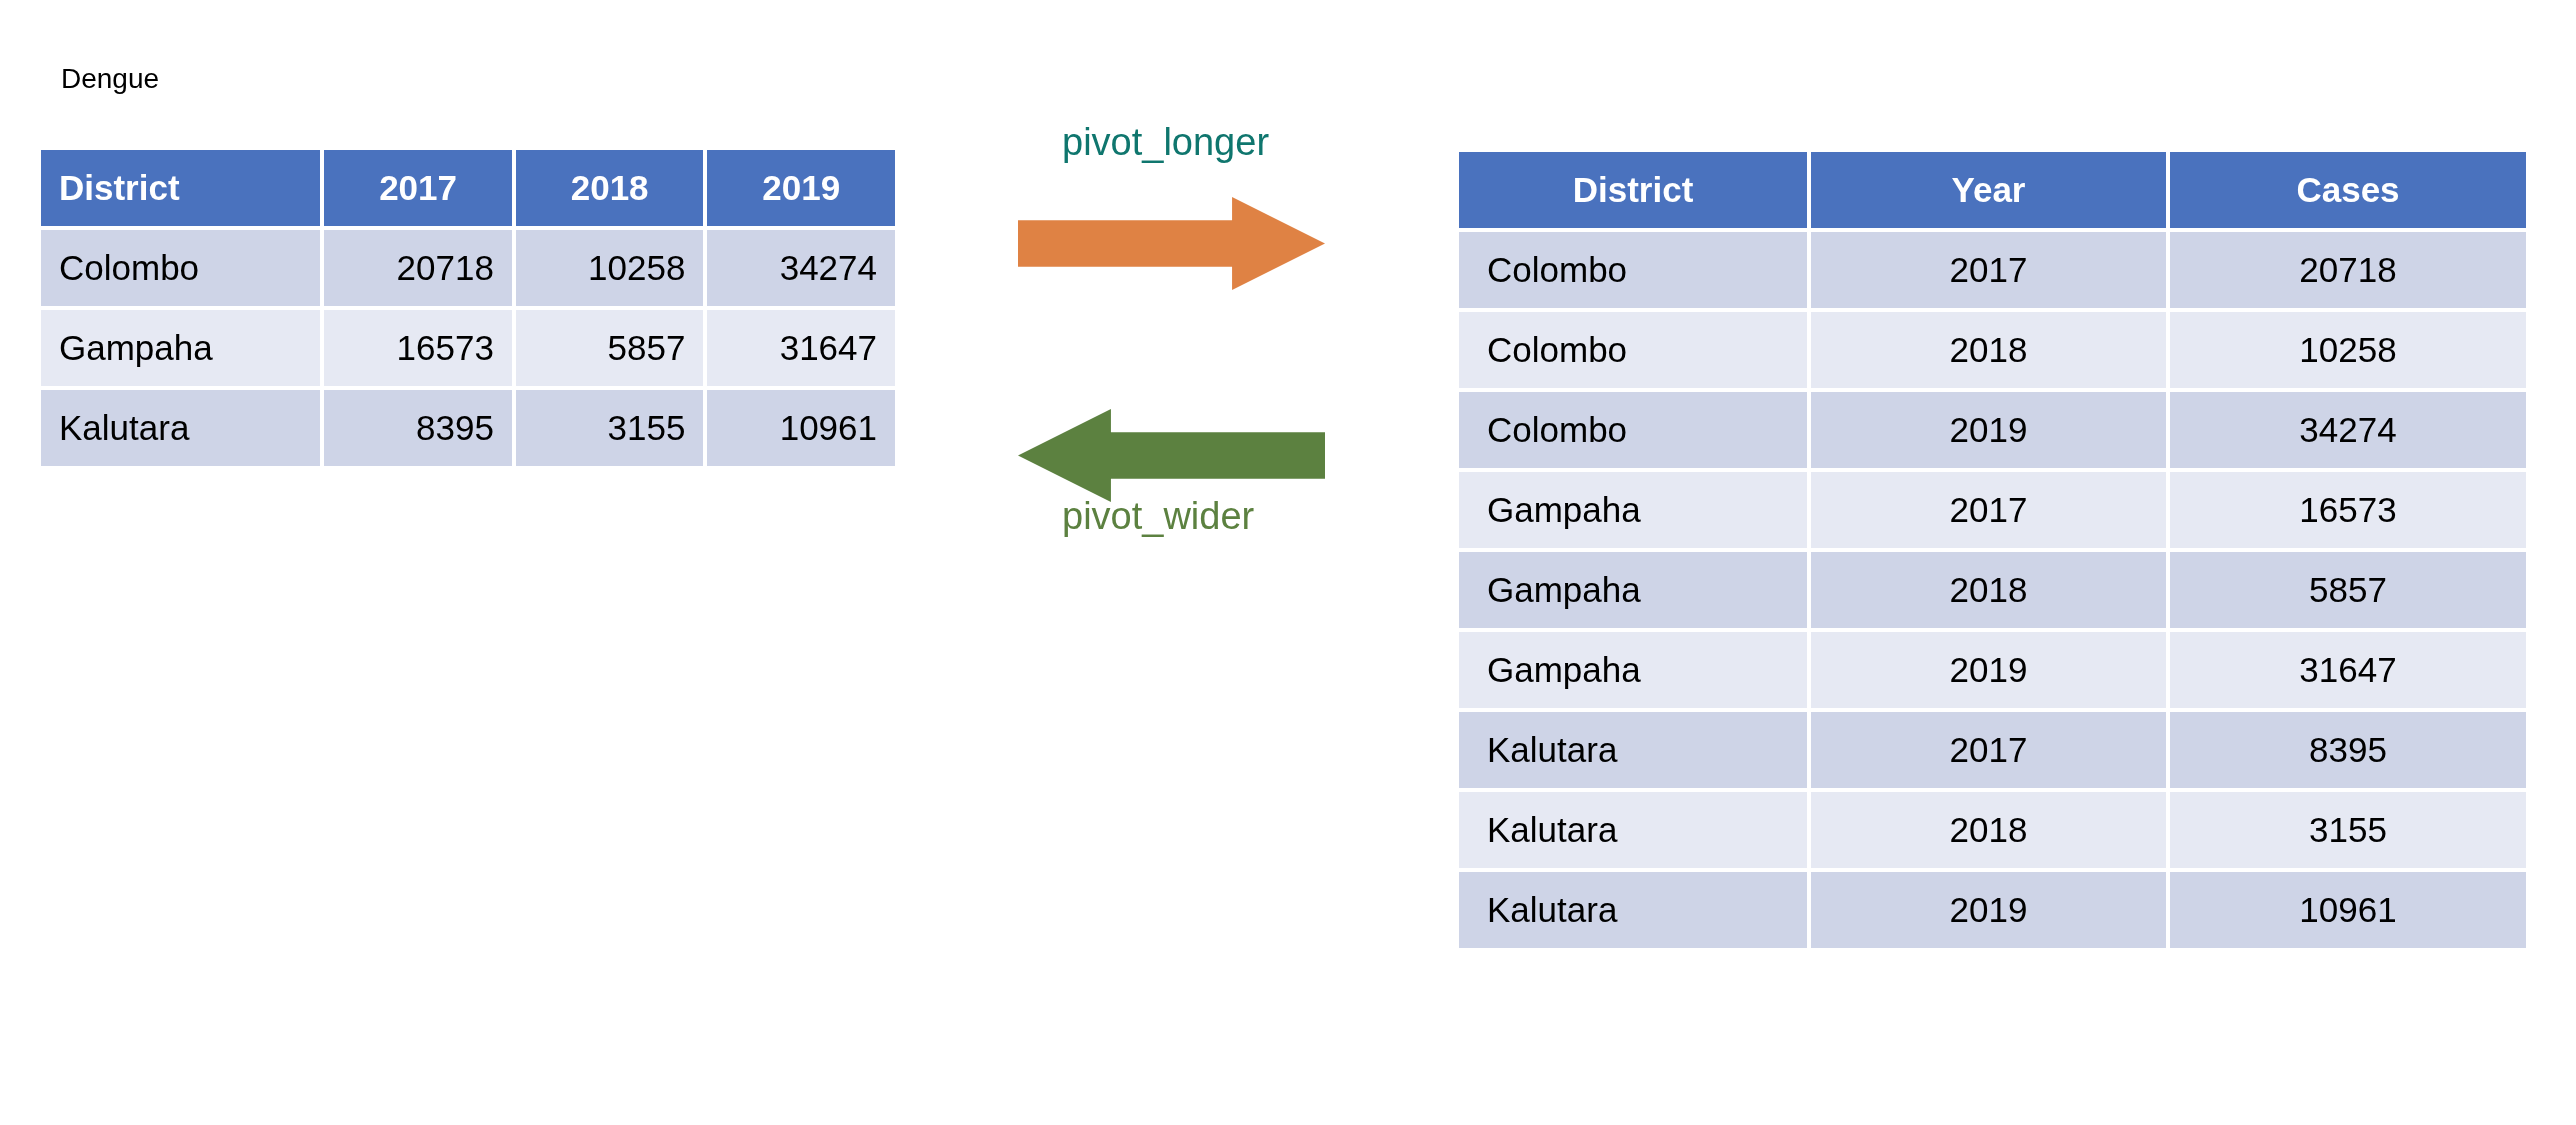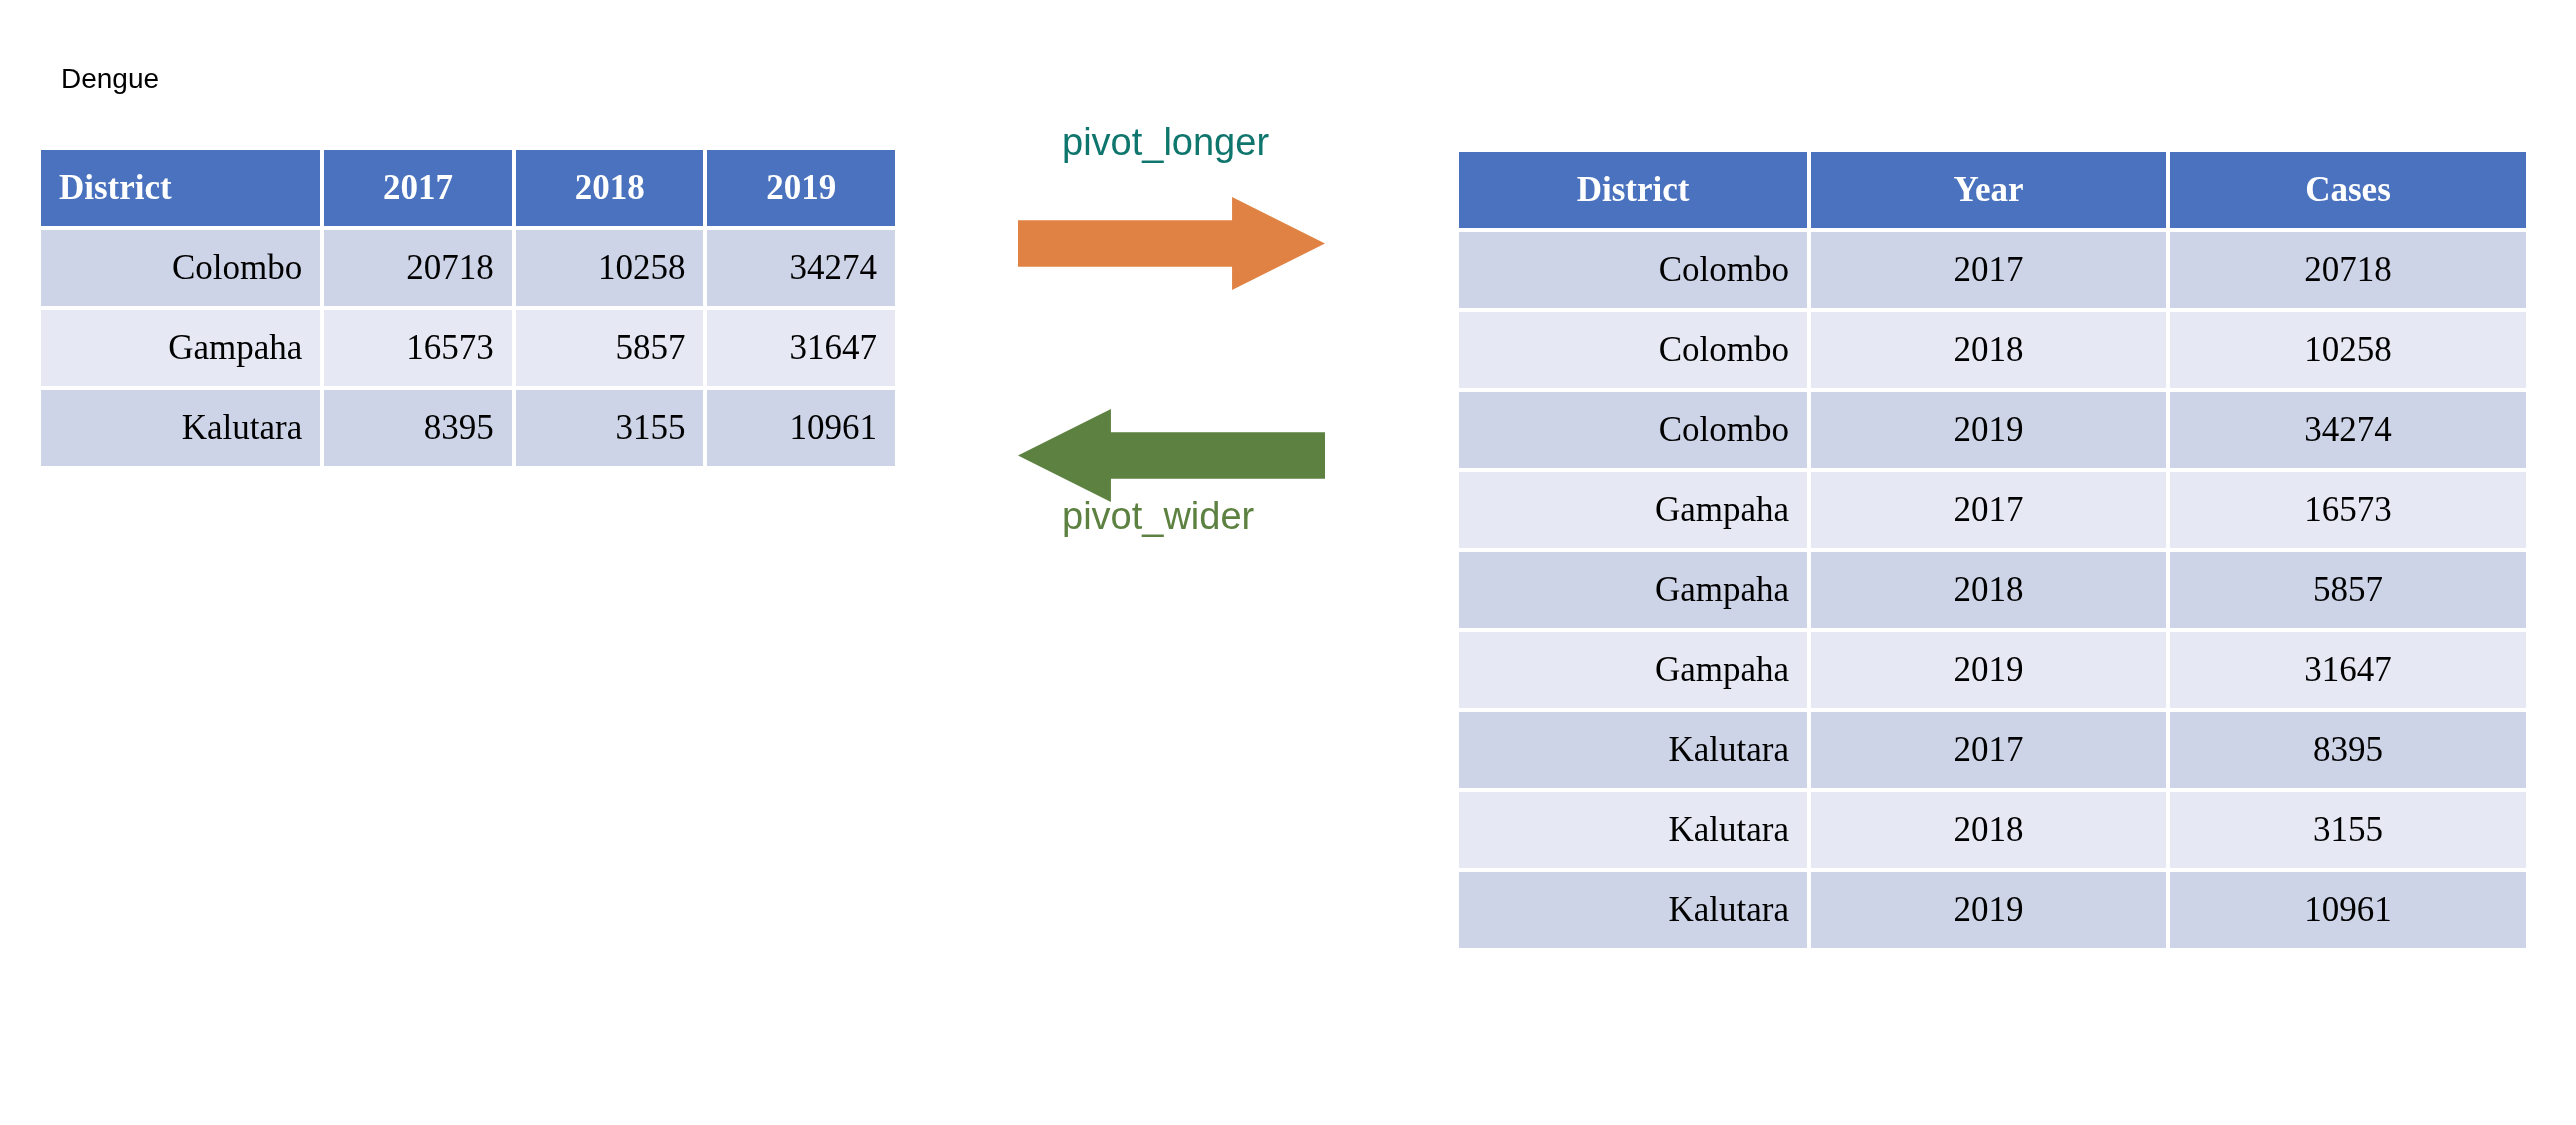--- a/index.html
+++ b/index.html
@@ -23,30 +23,29 @@
     border-spacing: 4.1px 4.1px;
     table-layout: fixed;
   }
   .tbl th,
   .tbl td {
     padding: 0 18px;
     margin: 0;
     font-weight: normal;
     white-space: nowrap;
     overflow: hidden;
-    font-family: Liberation Serif, serif;
   }
   .tbl th {
     background: #4a72be;
     color: #ffffff;
     font-weight: bold;
   }
   .row-a td { background: #ced4e7; }
   .row-b td { background: #e6e9f3; }
-  .td-text  { text-align: right;  color: #000000; }
+  .td-text  { text-align: left;  color: #000000; }
   .td-num   { text-align: right; color: #000000; }
   .td-center{ text-align: center;color: #000000; }
 
   
   #dengue-title {
     position: absolute;
     left: 61px;
     top: 65px;
     font-size: 28px;
     color: #000000;

